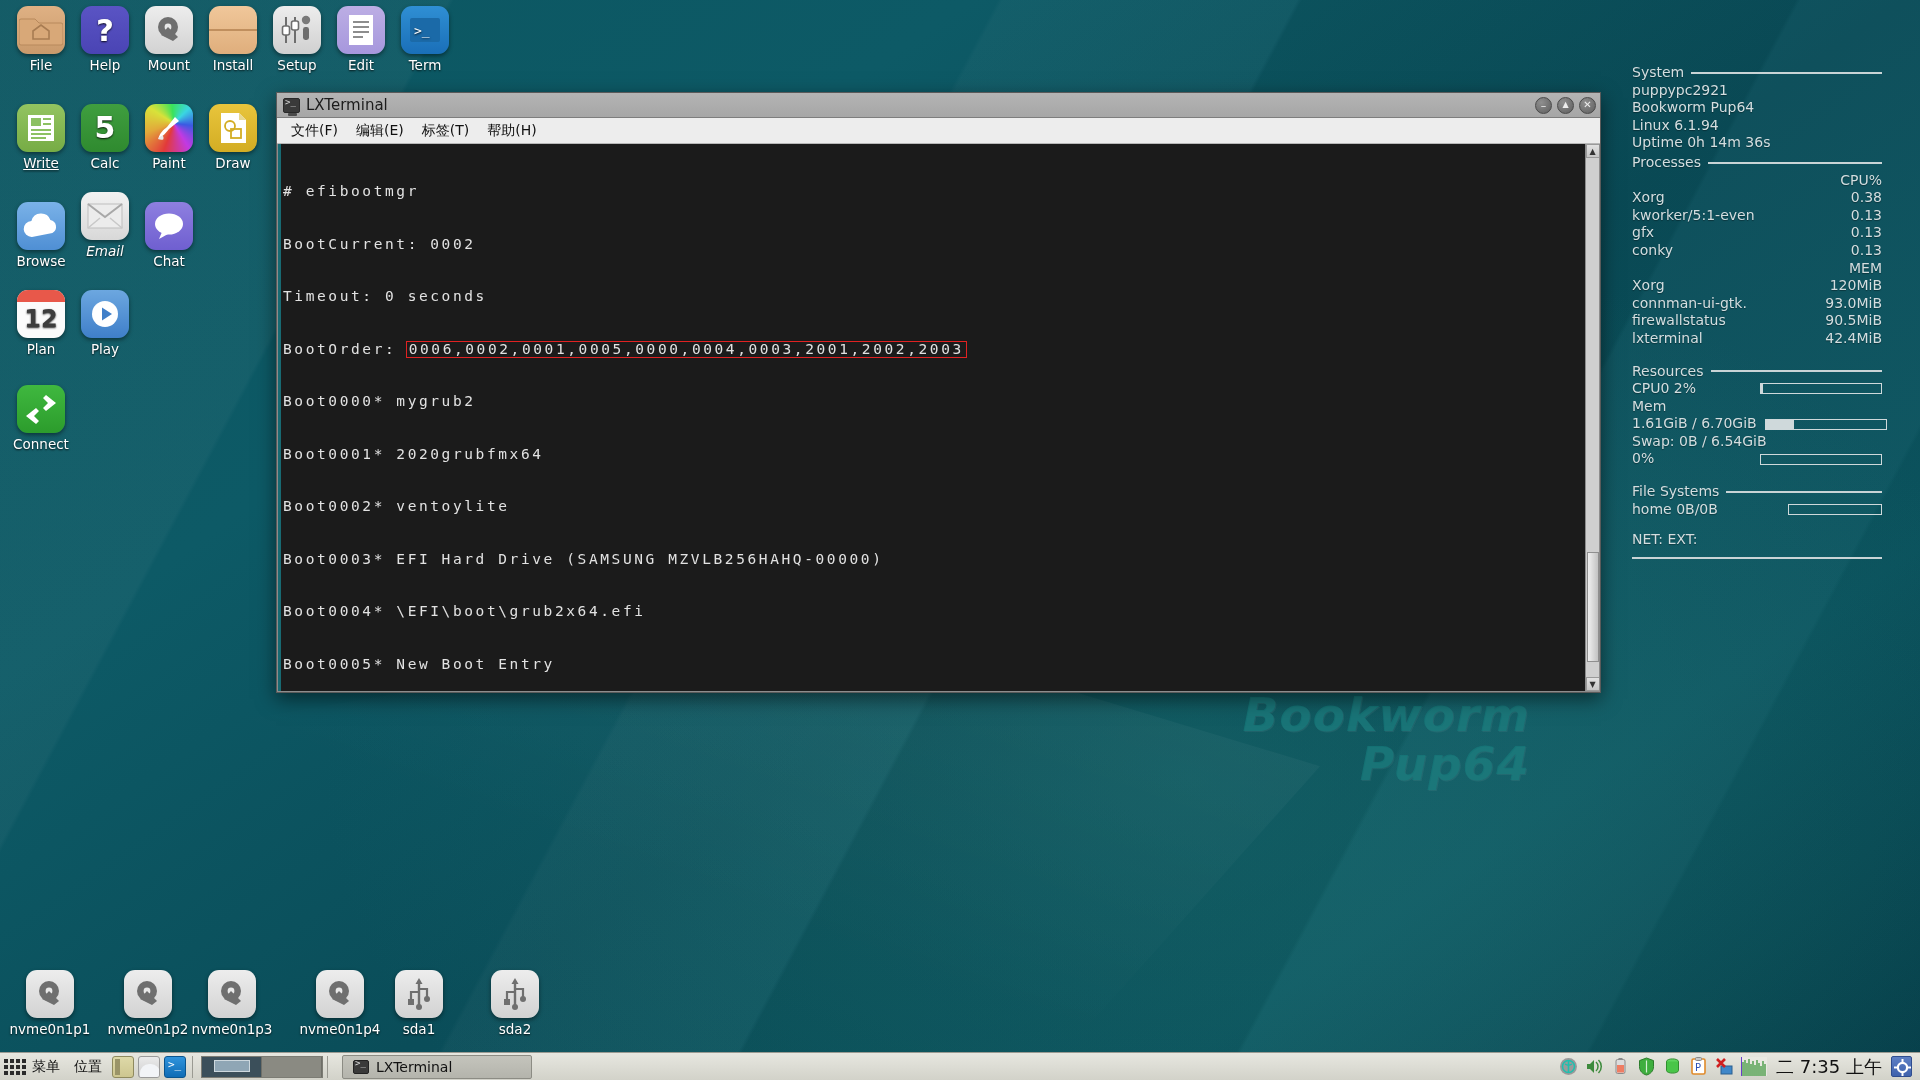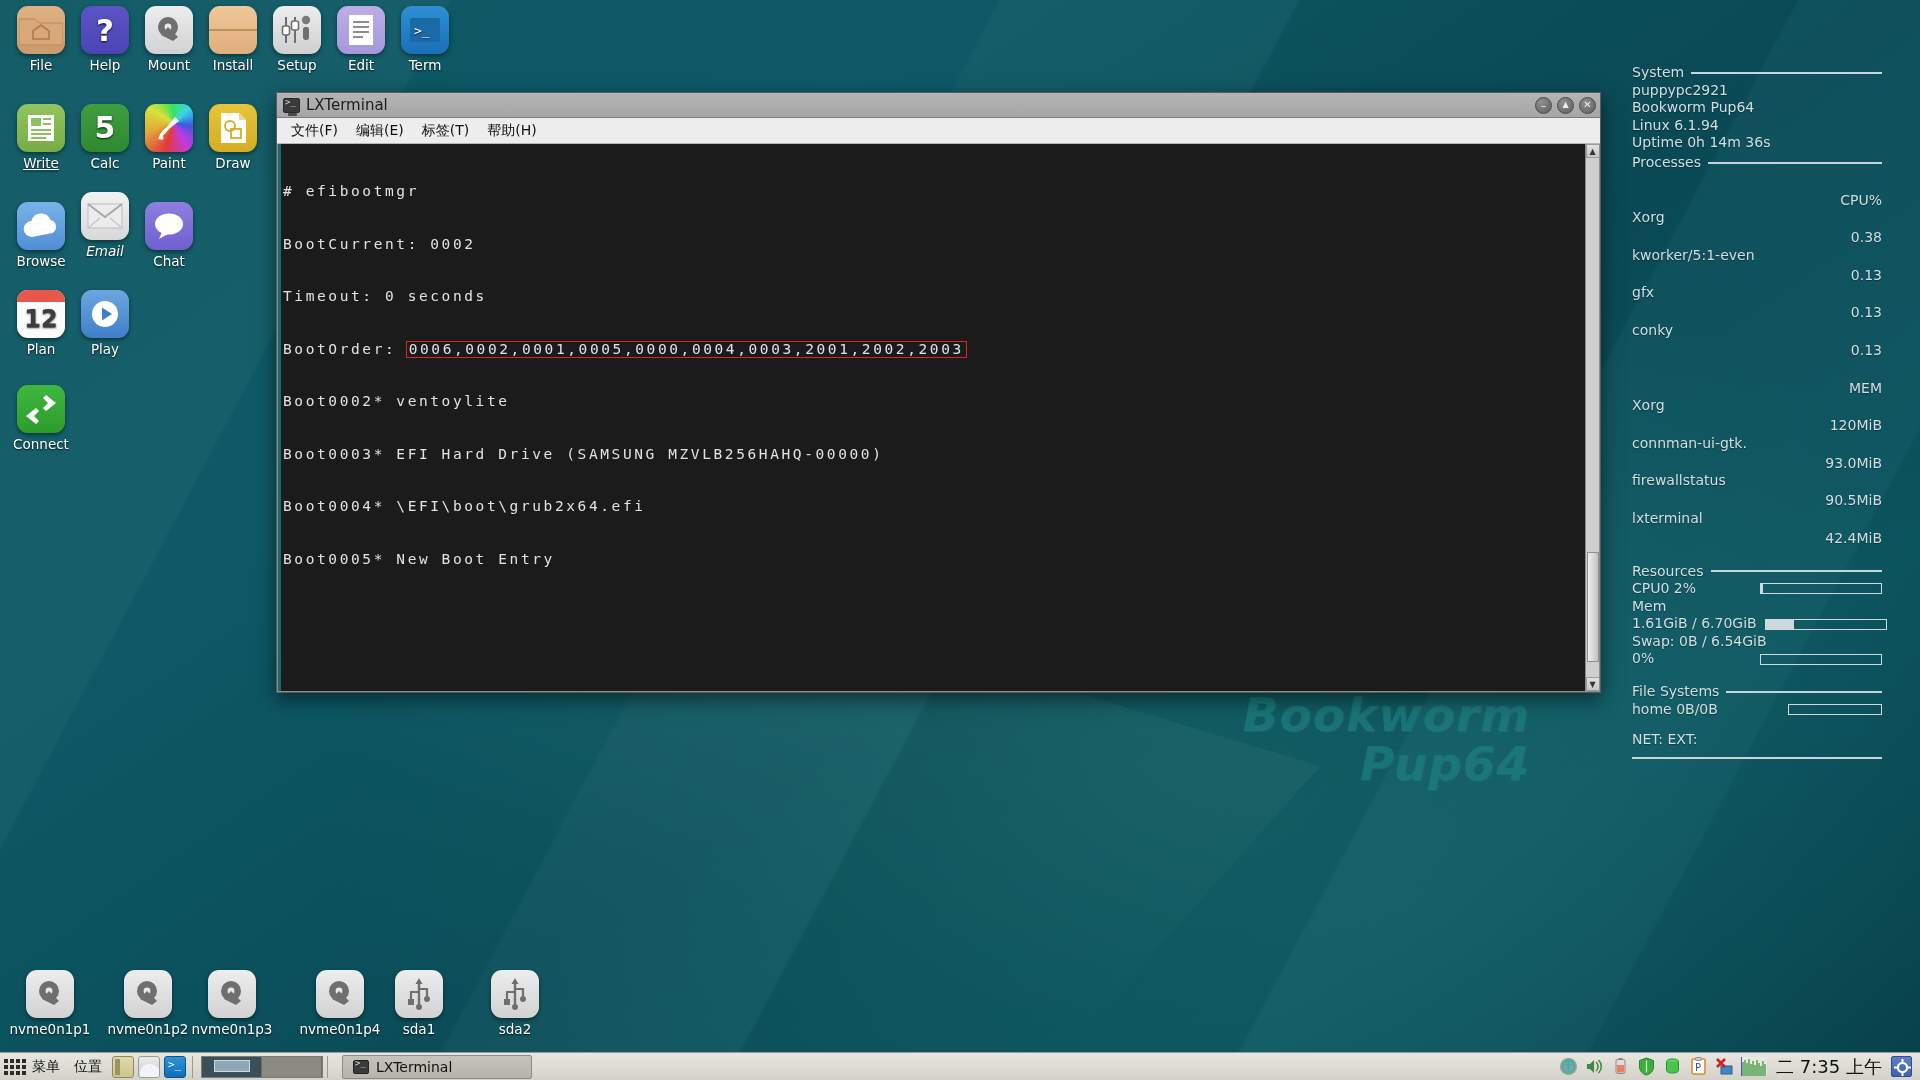--- a/index.html
+++ b/index.html
@@ -164,21 +164,21 @@
     color: #d4dee0;
     font-size: 14px;
     line-height: 17.6px;
     user-select: none;
     text-shadow: 0 1px 1px rgba(0,0,0,0.35);
   }
   #conky .sec { display: flex; align-items: center; gap: 7px; margin-top: 2px; }
   #conky .sec .rule { flex: 1; height: 2px; background: #c9d4d6; }
   #conky .row { display: flex; justify-content: space-between; }
   #conky .rlabel { white-space: nowrap; }
-  #conky .rval { white-space: nowrap; margin-top: 20px; }
+  #conky .rval { white-space: nowrap; }
   .bar {
     height: 11px; border: 1px solid #cfd9db; background: transparent;
     flex: none; position: relative;
   }
   .bar > span { display: block; height: 100%; background: #cfd9db; }
   .barrow { display: flex; align-items: center; gap: 8px; }
   .barrow .bl { white-space: nowrap; }
 
   
   #taskbar {
@@ -579,20 +579,22 @@
       <span class="mi">帮助(H)</span>
     </div>
 
     <div id="term-body">
       <div id="term-left-edge"></div>
       <div id="term-text">
         <div># efibootmgr</div>
         <div>BootCurrent: 0002</div>
         <div>Timeout: 0 seconds</div>
         <div><span>BootOrder: </span><span class="hl-box">0006,0002,0001,0005,0000,0004,0003,2001,2002,2003</span></div>
+        <div>Boot0000* mygrub2</div>
+        <div>Boot0001* 2020grubfmx64</div>
         <div>Boot0002* ventoylite</div>
         <div>Boot0003* EFI Hard Drive (SAMSUNG MZVLB256HAHQ-00000)</div>
         <div>Boot0004* \EFI\boot\grub2x64.efi</div>
         <div>Boot0005* New Boot Entry</div>
         
         
         
         
         
         

